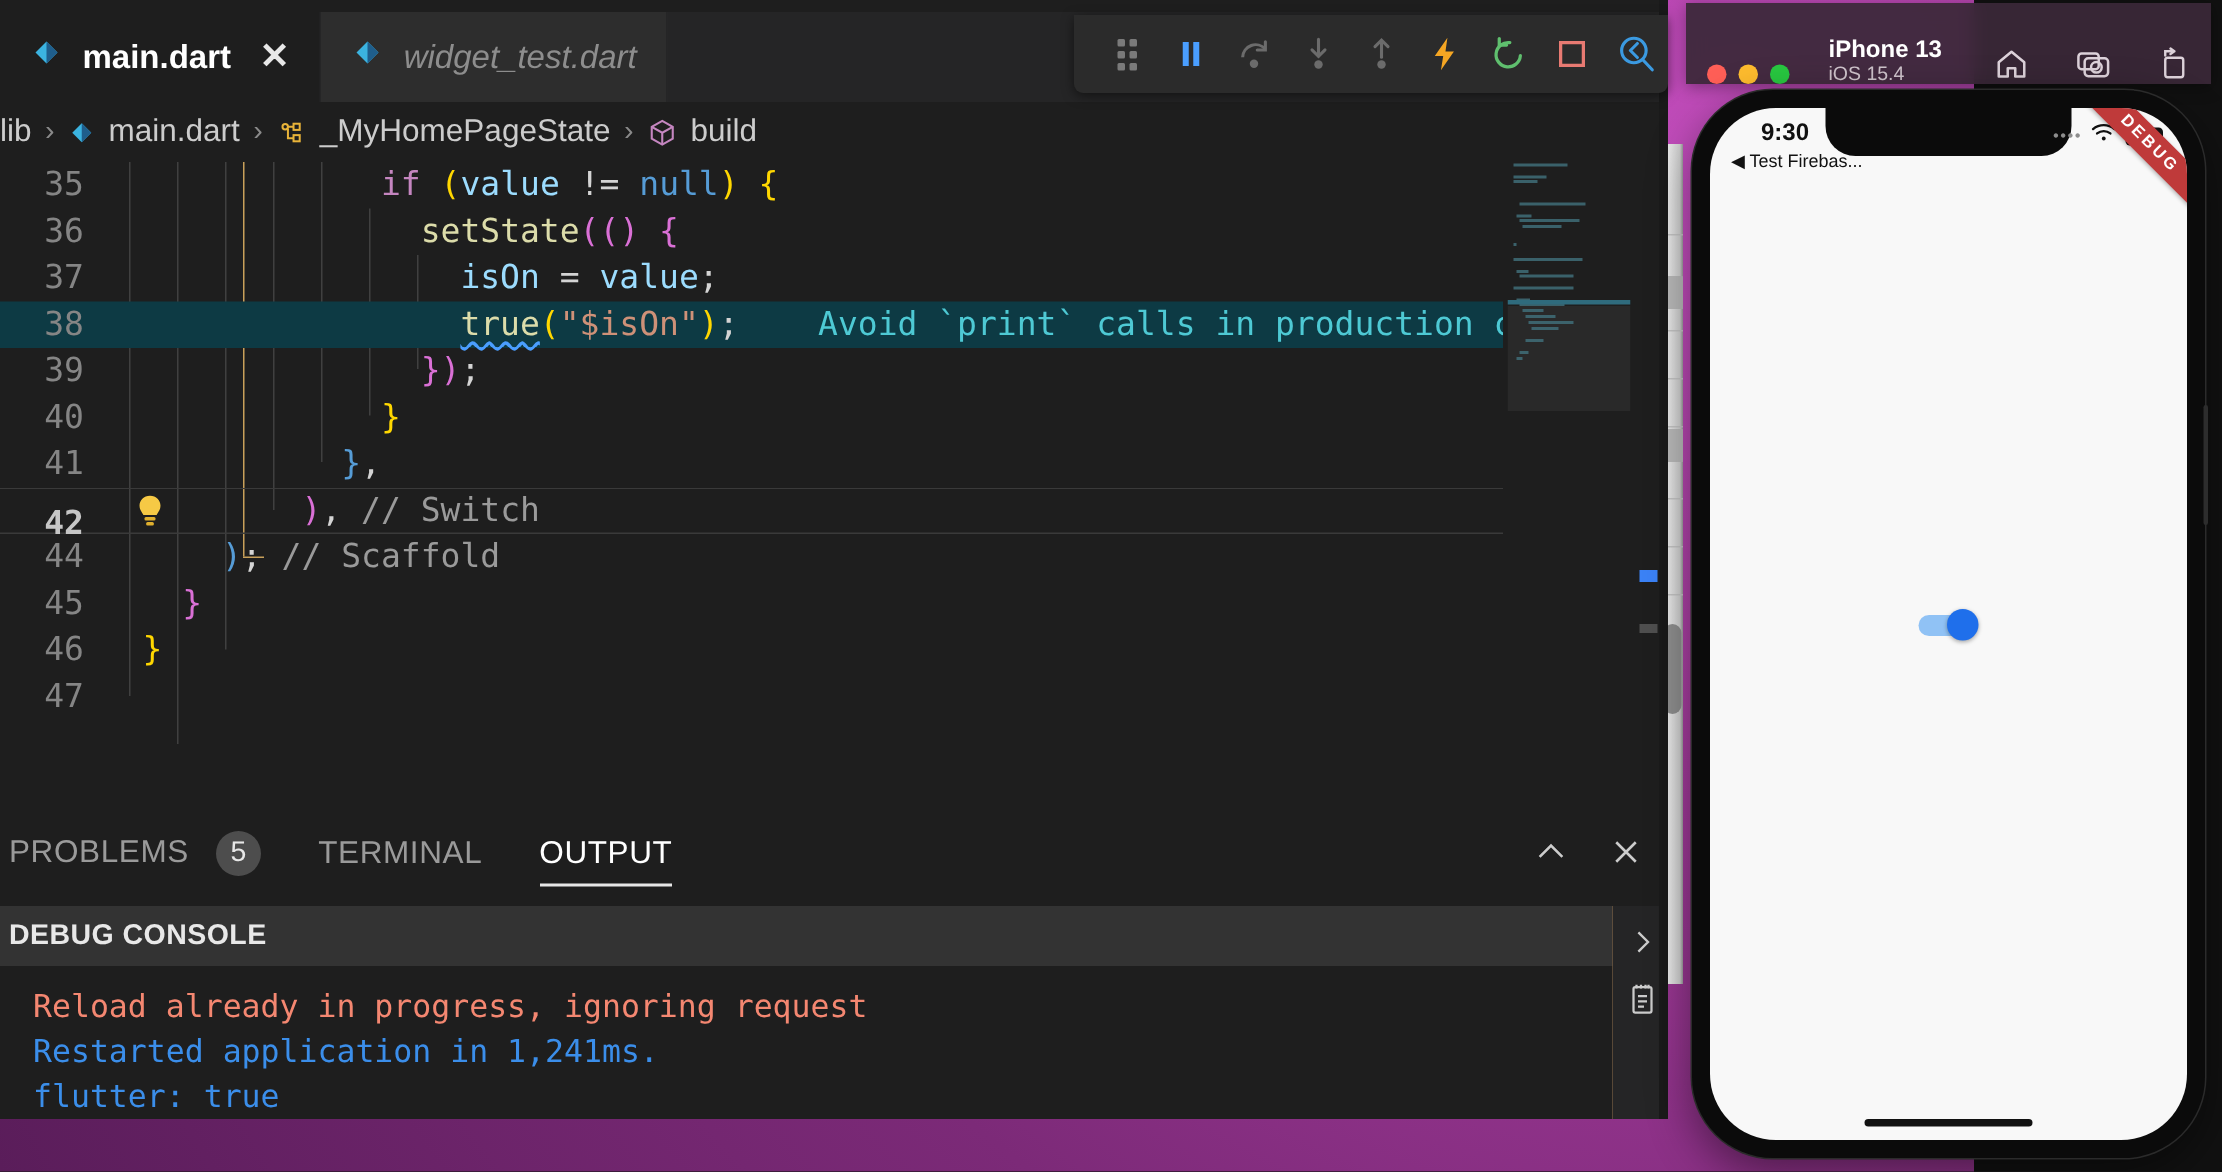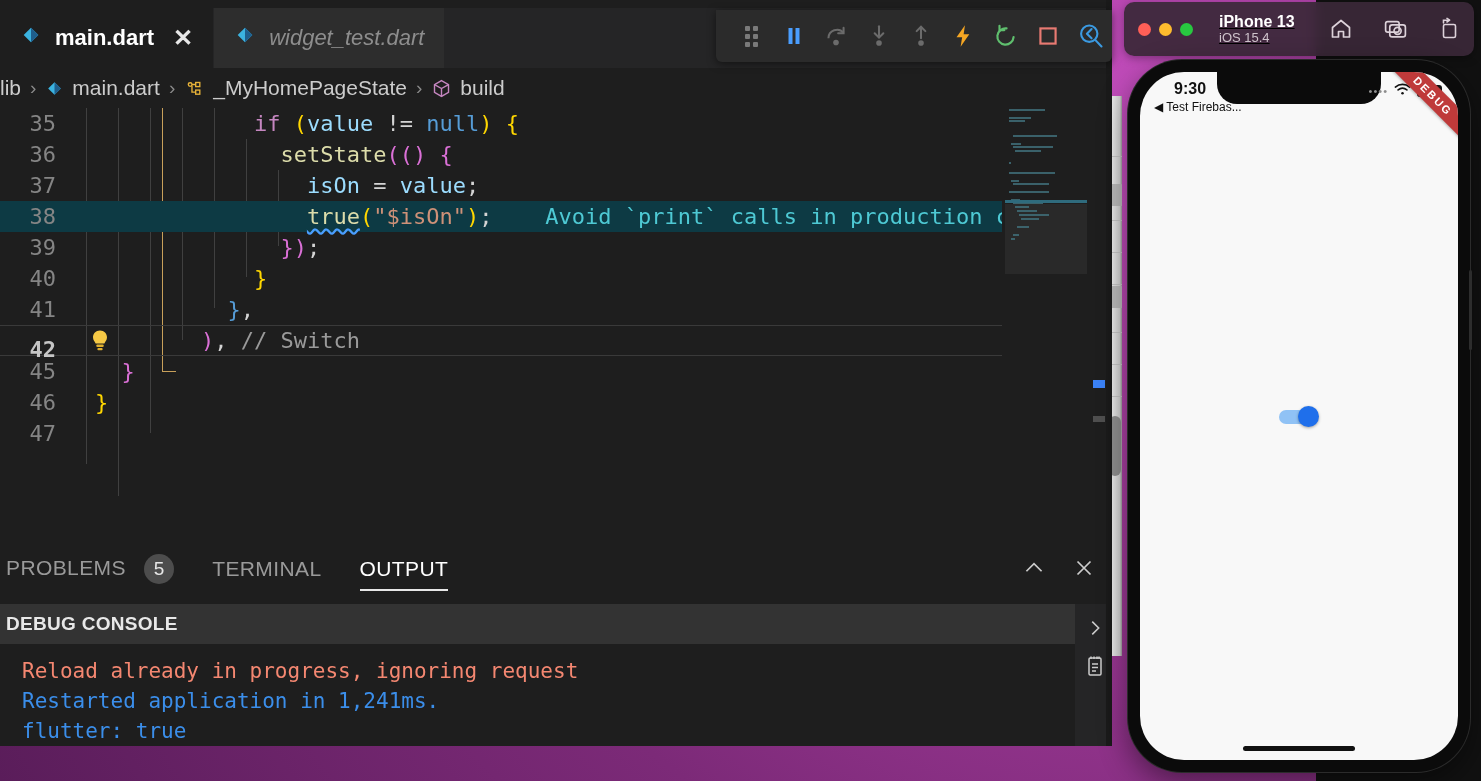--- a/index.html
+++ b/index.html
@@ -138,24 +138,23 @@
     box-shadow:0 2px 8px rgba(0,0,0,.5);
   }
   .dbtn{ width:44px; height:44px; display:flex; align-items:center; justify-content:center; cursor:pointer; }
   .grip{ display:grid; grid-template-columns:repeat(2,5px); grid-template-rows:repeat(3,5px); gap:3px; }
   .grip i{ width:5px; height:5px; background:#7a7a7a; border-radius:1px; display:block; }
 
   
   .sim{ position:absolute; left:1124px; top:0px; width:350px; height:781px; }
   .sim-titlebar{
     position:absolute; left:0px; top:2px; width:350px; height:54px;
-    background:rgba(58,40,56,.93); border-radius:10px;
-    display:flex; align-items:center; backdrop-filter:blur(6px);
+    background:rgba(58,40,56,.93); border-radius:0;
+    display:flex; align-items:flex-end; backdrop-filter:blur(6px);
     box-shadow:0 2px 10px rgba(0,0,0,.35);
-    text-decoration:underline;
   }
   .lights{ display:flex; gap:8px; margin-left:14px; }
   .lt{ width:13px; height:13px; border-radius:50%; cursor:pointer; }
   .lt.red{background:#ff5f57;} .lt.yellow{background:#febc2e;} .lt.green{background:#28c840;}
   .sim-title{ margin-left:26px; line-height:1.05; }
   .sim-title .t1{ color:#ffffff; font-size:16px; font-weight:bold; }
   .sim-title .t2{ color:#cfc4cc; font-size:13px; }
   .sim-tb-actions{ position:absolute; right:12px; display:flex; gap:28px; align-items:center; }
   .sim-ico{ width:26px; height:26px; color:#ddd2da; cursor:pointer; display:flex; align-items:center; justify-content:center; }
 
@@ -315,20 +314,24 @@
               <div class="lno">40</div>
               <div class="ctext"><span class="k-plain">            </span><span class="k-p1">}</span></div>
             </div>
             <div class="cline">
               <div class="lno">41</div>
               <div class="ctext"><span class="k-plain">          </span><span class="k-p3">}</span><span class="k-plain">,</span></div>
             </div>
             <div class="cline cursorline">
               <div class="lno">42</div>
               <div class="ctext"><span class="k-plain">        </span><span class="k-p2">)</span><span class="k-plain">,</span><span class="k-plain"> </span><span class="k-cmt">// Switch</span></div>
+            </div>
+            <div class="cline">
+              <div class="lno">44</div>
+              <div class="ctext"><span class="k-plain">    </span><span class="k-p3">)</span><span class="k-plain">;</span><span class="k-plain"> </span><span class="k-cmt">// Scaffold</span></div>
             </div>
             <div class="cline">
               <div class="lno">45</div>
               <div class="ctext"><span class="k-plain">  </span><span class="k-p2">}</span></div>
             </div>
             <div class="cline">
               <div class="lno">46</div>
               <div class="ctext"><span class="k-plain"></span><span class="k-p1">}</span></div>
             </div>
             <div class="cline">

